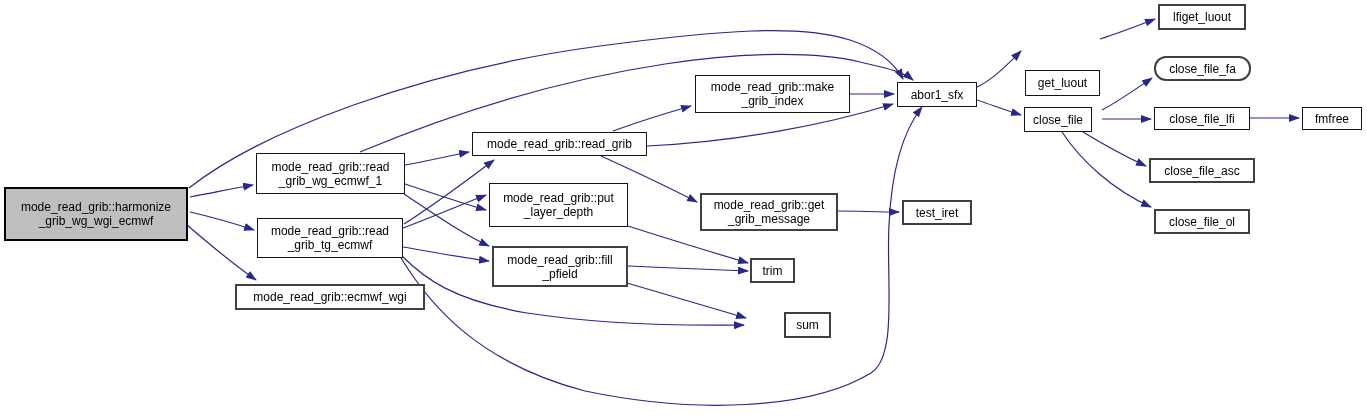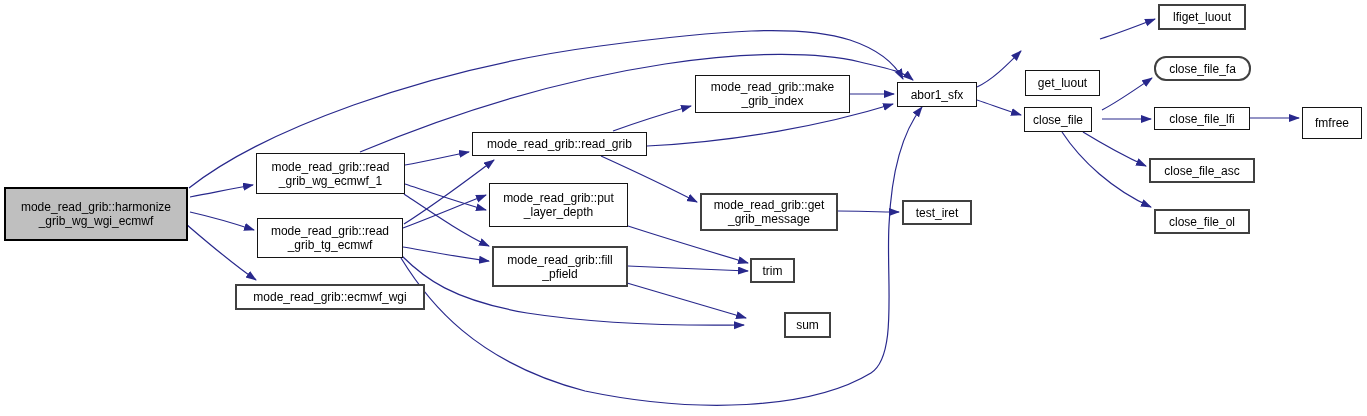--- a/index.html
+++ b/index.html
@@ -117,21 +117,21 @@
       </div>
       <div class="node external" style="left: 1158px; top: 4px; width: 88px; height: 26px;">
         <div class="line">lfiget_luout</div>
       </div>
       <div class="node external" style="left: 1154px; top: 56px; width: 97px; height: 25px; border-radius: 12px;">
         <div class="line">close_file_fa</div>
       </div>
       <div class="node normal" style="left: 1154px; top: 107px; width: 96px; height: 23px;">
         <div class="line">close_file_lfi</div>
       </div>
-      <div class="node normal" style="left: 1302px; top: 107px; width: 60px; height: 32px;">
+      <div class="node normal" style="left: 1302px; top: 107px; width: 60px; height: 23px;">
         <div class="line">fmfree</div>
       </div>
       <div class="node external" style="left: 1149px; top: 158px; width: 106px; height: 25px;">
         <div class="line">close_file_asc</div>
       </div>
       <div class="node external" style="left: 1154px; top: 209px; width: 96px; height: 25px;">
         <div class="line">close_file_ol</div>
       </div>
     </div>
 </div>

